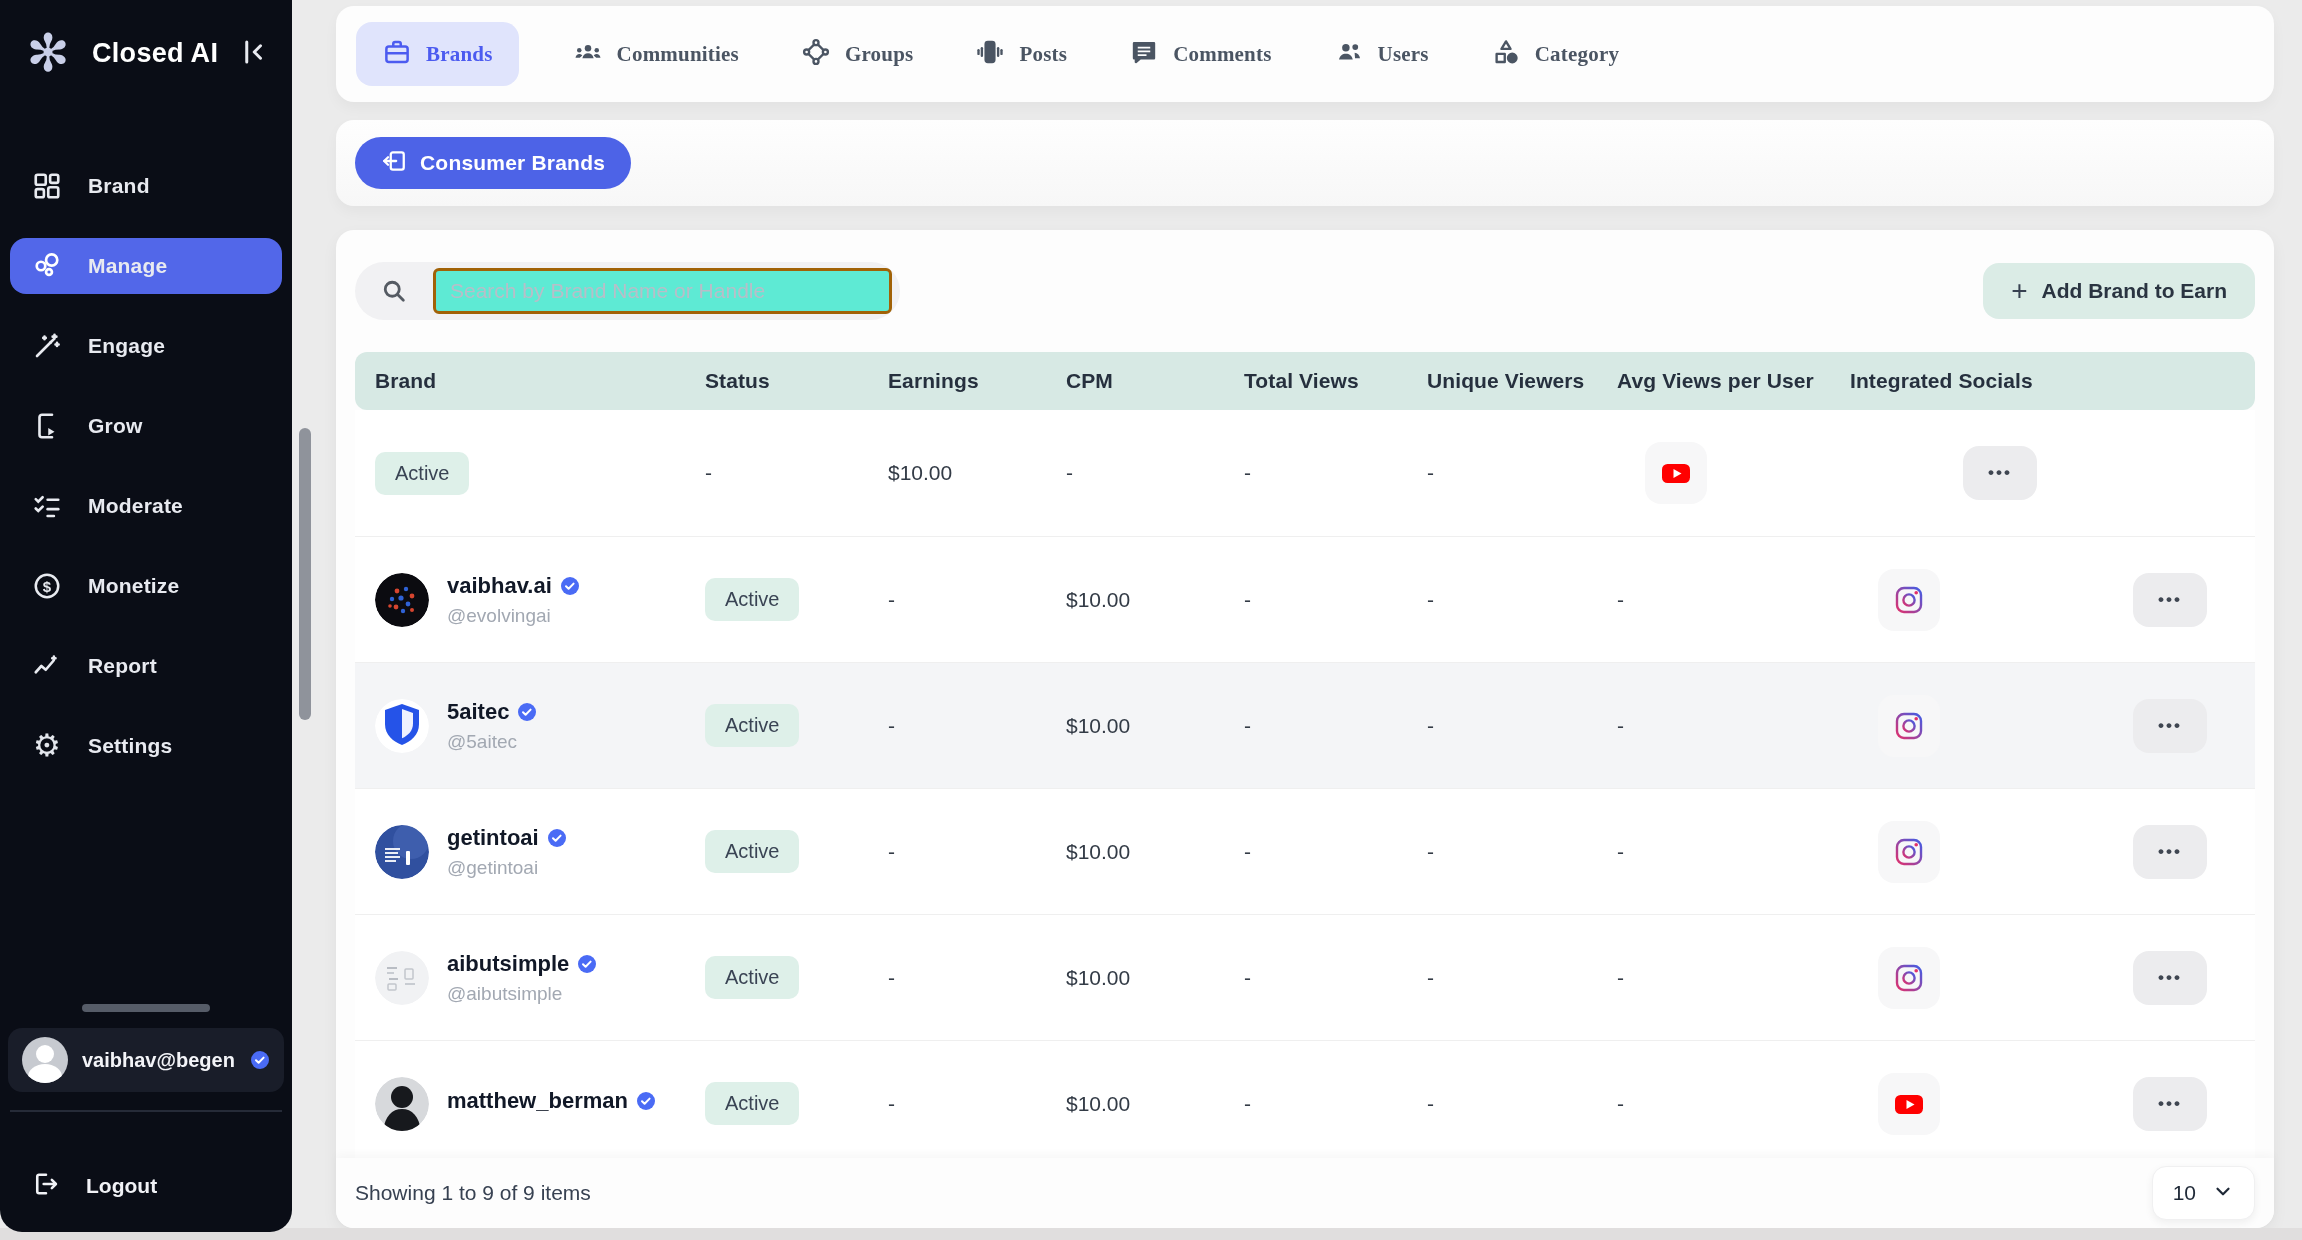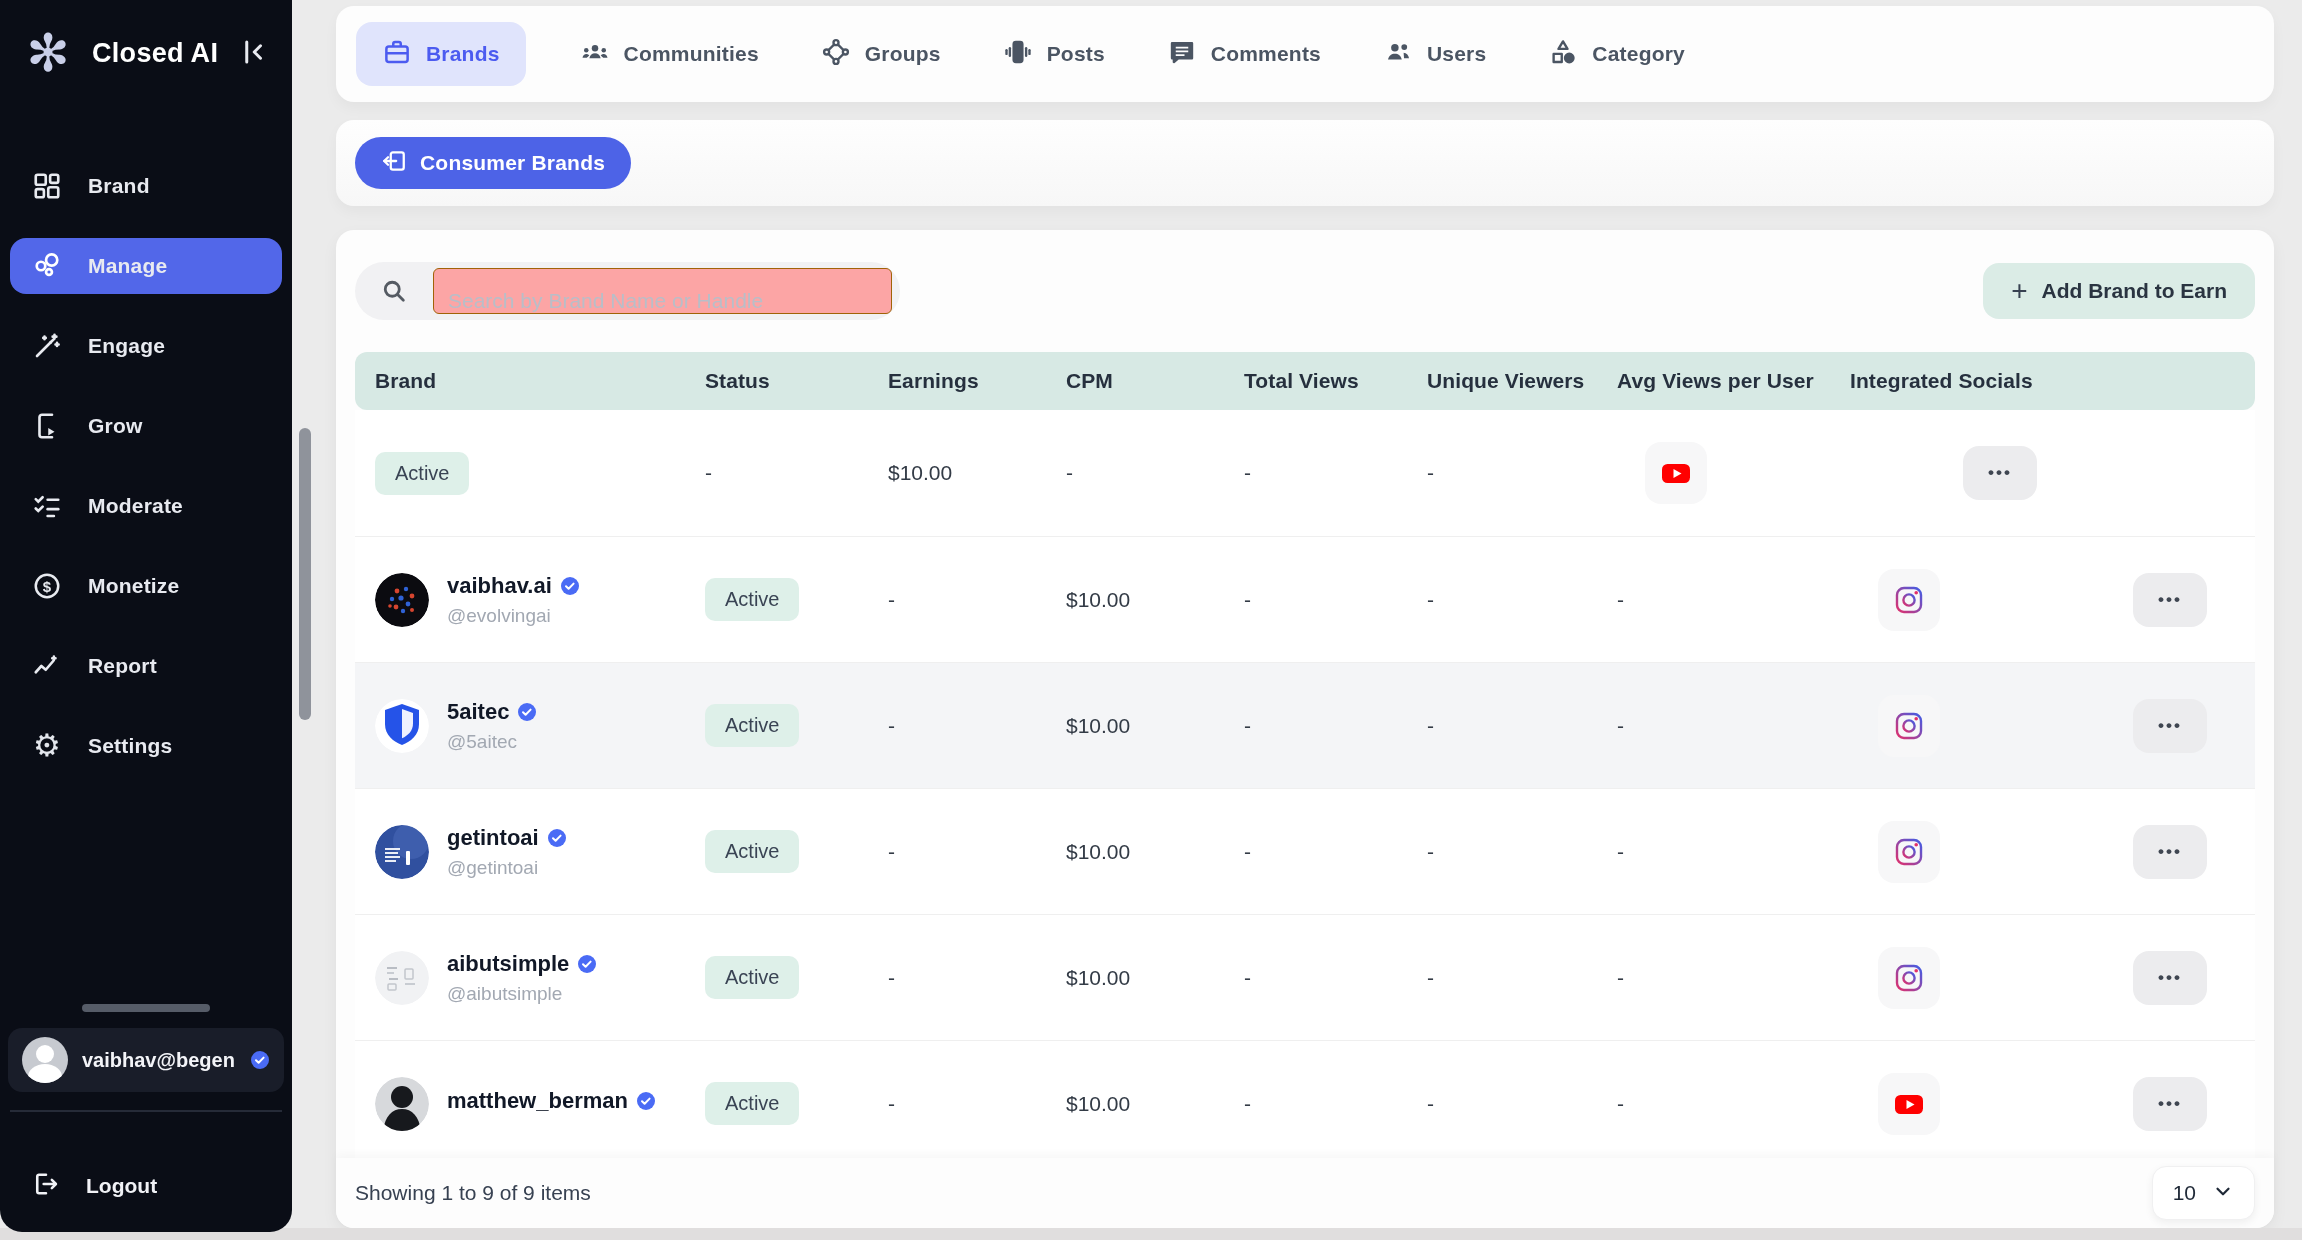--- a/index.html
+++ b/index.html
@@ -50,21 +50,21 @@
   
   .page-scrollbar { position:absolute; left:299px; top:428px; width:12px; height:292px; border-radius:6px; background:#8f939b; z-index:6; }
 
   
   .tabs-panel {
     position:absolute; left:336px; top:6px; width:1938px; height:96px;
     background:#fdfdfd; border-radius:18px; box-shadow:0 6px 14px rgba(0,0,0,.04);
     display:flex; align-items:center; padding:0 20px; gap:46px;
   }
   .tab { display:flex; align-items:center; gap:14px; color:#4b5563; cursor:pointer; padding:0 8px; }
-  .tab .tab-label { font-size:21px; font-weight:bold; letter-spacing:.2px; }
+  .tab .tab-label { font-size:21px; font-weight:bold; letter-spacing:.2px;font-family:Liberation Serif, serif; }
   .tab.active { background:#e0e4fc; border-radius:16px; height:64px; padding:0 26px; color:#4c5bf0; }
   .tab.active .tab-label { color:#4c5bf0; }
 
   
   .filter-panel {
     position:absolute; left:336px; top:120px; width:1938px; height:86px;
     background:linear-gradient(#fefefe,#f7f7f7); border-radius:18px;
     display:flex; align-items:center; padding:0 19px;
     box-shadow:0 6px 14px rgba(0,0,0,.04);
   }
@@ -78,21 +78,21 @@
   .main-panel {
     position:absolute; left:336px; top:230px; width:1938px; height:998px;
     background:#fdfdfd; border-radius:18px; box-shadow:0 6px 16px rgba(0,0,0,.05);
   }
   .toolbar { position:absolute; left:19px; right:19px; top:32px; height:58px; display:flex; align-items:center; justify-content:space-between; }
   .search-pill {
     width:545px; height:58px; background:#f1f1f3; border-radius:29px;
     display:flex; align-items:center; overflow:hidden;
   }
   .search-icn-box { width:78px; display:flex; align-items:center; justify-content:center; flex:none; }
-  .search-input-box { flex:1; height:46px; margin-right:8px; background:#fca5a5; border:1px solid #a16207; border-radius:6px; display:flex; align-items:flex-end; }
+  .search-input-box { flex:1; height:46px; margin-right:8px; background:#5eead4; border:3px solid #a16207; border-radius:6px; display:flex; align-items:center; }
   .search-input {
     width:100%; border:none; outline:none; background:transparent;
     font-size:21px; color:#374151; padding:0 14px; font-family:inherit;
   }
   .search-input::placeholder { color:#b8bec8; }
   .add-btn {
     display:flex; align-items:center; gap:14px; height:56px; padding:0 28px;
     background:#dbece6; border:none; border-radius:16px; cursor:pointer;
     color:#2a3441; font-size:21px; font-weight:bold; font-family:inherit;
   }

